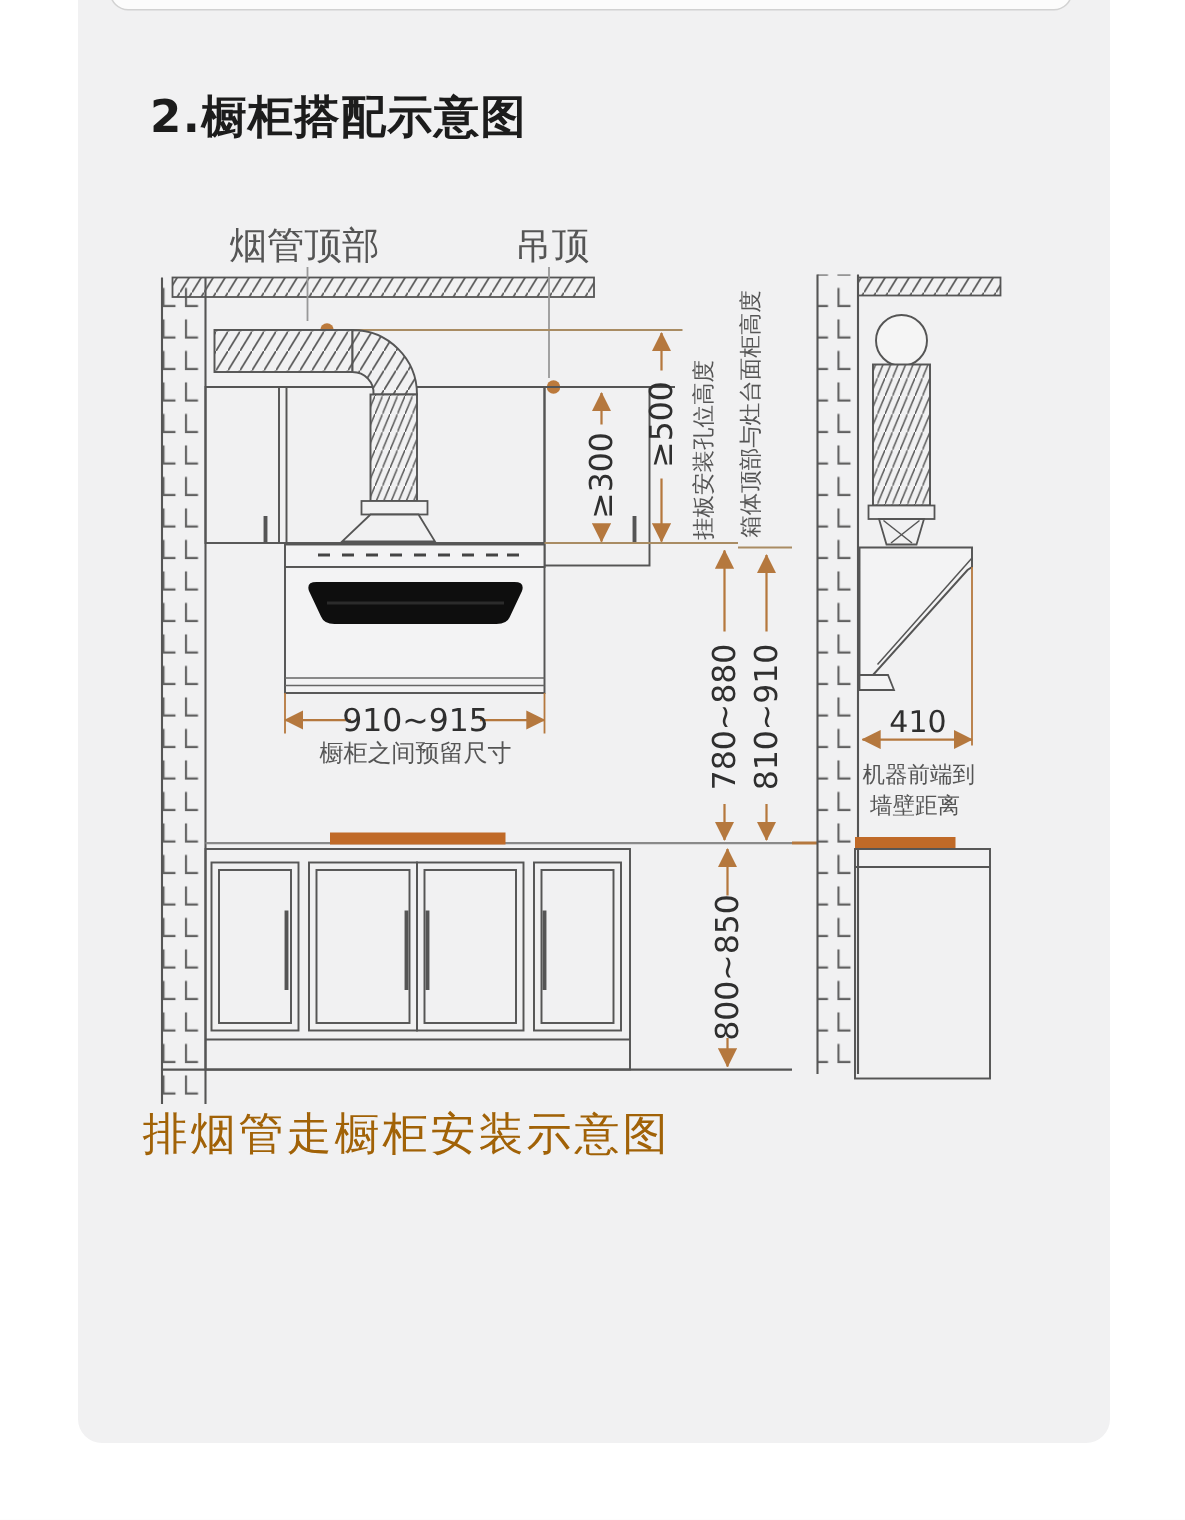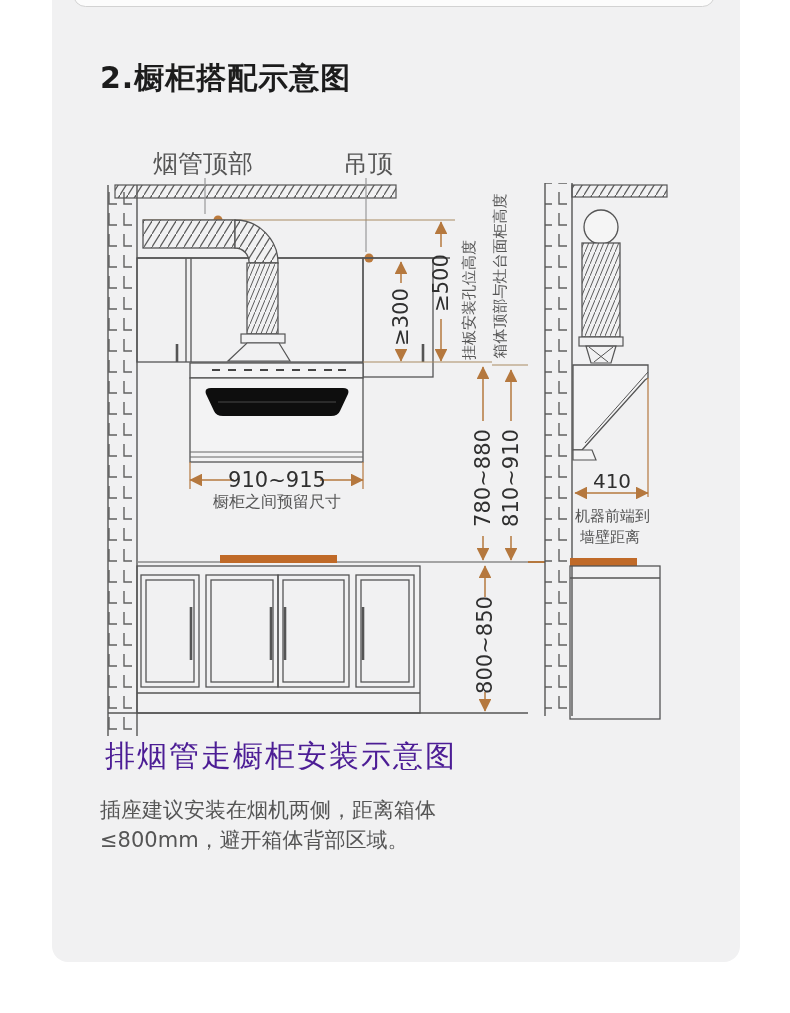--- a/index.html
+++ b/index.html
@@ -4,21 +4,21 @@
 <style>
   html,body{margin:0;padding:0;background:#ffffff;}
   .page{position:relative;width:790px;height:1013px;background:#ffffff;overflow:hidden;
         font-family:"DejaVu Sans","Liberation Sans",sans-serif;}
   .panel{position:absolute;left:52px;top:0;width:688px;height:962px;background:#f1f1f2;
          border-radius:0 0 16px 16px;}
   .prev-card{position:absolute;left:73px;top:-18px;width:640px;height:23px;background:#fcfcfc;
          border:1px solid #d2d2d2;border-radius:14px;}
   .title{position:absolute;left:100px;top:58px;font-size:30px;font-weight:700;color:#1c1c1c;letter-spacing:1px;}
   .diagram-svg{position:absolute;left:0;top:0;}
-  .footer-heading{position:absolute;left:105px;top:736px;font-size:30px;color:#4c1d95;letter-spacing:2px;}
+  .footer-heading{position:absolute;left:95px;top:736px;font-size:30px;color:#a16207;letter-spacing:2px;}
   .socket-note{position:absolute;left:100px;top:795px;width:420px;font-size:21px;color:#555;
          line-height:1.45;white-space:pre-line;}
   .gas-note{position:absolute;left:537px;top:742px;width:190px;font-size:19px;color:#4a4a4a;
          line-height:1.32;white-space:pre-line;}
   text{font-family:"DejaVu Sans","Liberation Sans",sans-serif;}
   .dim-num{font-size:21px;fill:#2f2f2f;}
   .dim-label{font-size:15px;fill:#555;}
   .top-label{font-size:25px;fill:#555;}
 </style>
 </head>
@@ -213,15 +213,13 @@
 
       <rect x="570" y="558" width="67" height="8" fill="#c06a28"></rect>
       <g fill="none" stroke="#555" stroke-width="1.3">
         <rect x="570" y="566" width="90" height="153"></rect>
         <line x1="570" y1="578" x2="660" y2="578"></line>
       </g>
     </g>
   </svg>
 
   <div class="footer-heading">排烟管走橱柜安装示意图</div>
-  <div class="socket-note">插座建议安装在烟机两侧，距离箱体
-≤800mm，避开箱体背部区域。</div>
 </div>
 
 </body></html>

